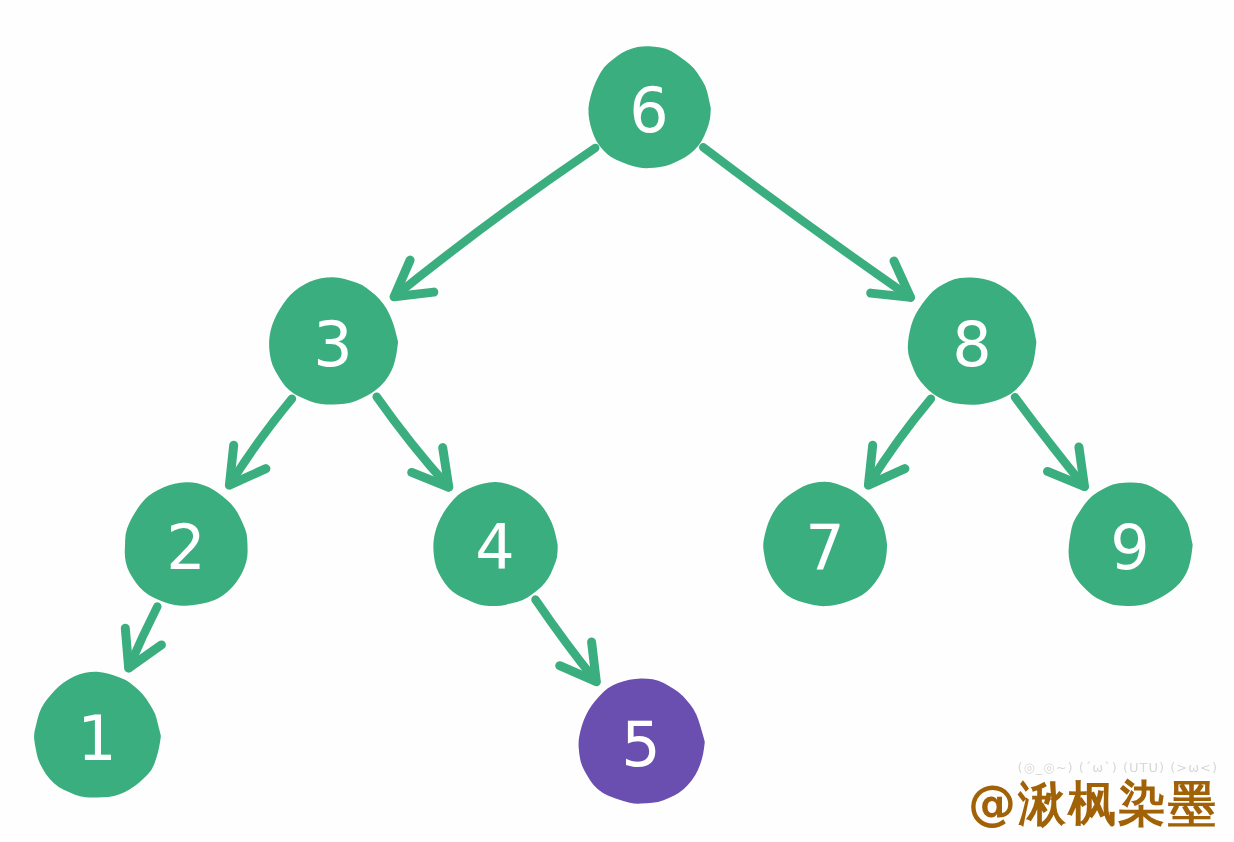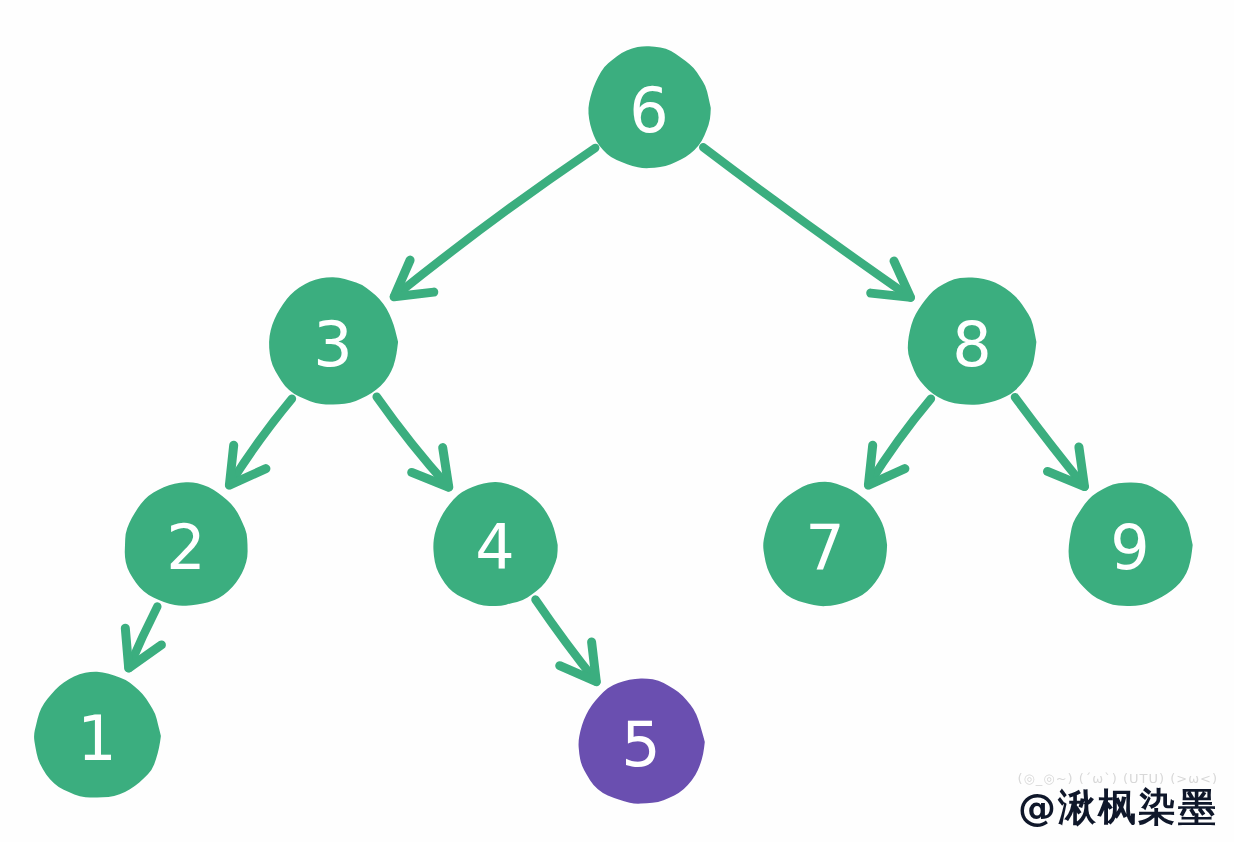--- a/index.html
+++ b/index.html
@@ -54,23 +54,23 @@
   #watermark-kaomoji {
     color: #d8d8d8;
     font-family: "DejaVu Sans", sans-serif;
     font-size: 13px;
     letter-spacing: 1px;
     line-height: 1.1;
     margin-bottom: 2px;
     white-space: nowrap;
   }
   #watermark-handle {
-    color: #0f172a;
+    color: #a16207;
     font-family: "DejaVu Sans", sans-serif;
-    font-size: 38px;
+    font-size: 48px;
     font-weight: 700;
     letter-spacing: 2px;
     line-height: 1.05;
     white-space: nowrap;
   }
 </style>
 </head>
 <body>
 
 <div id="canvas">

